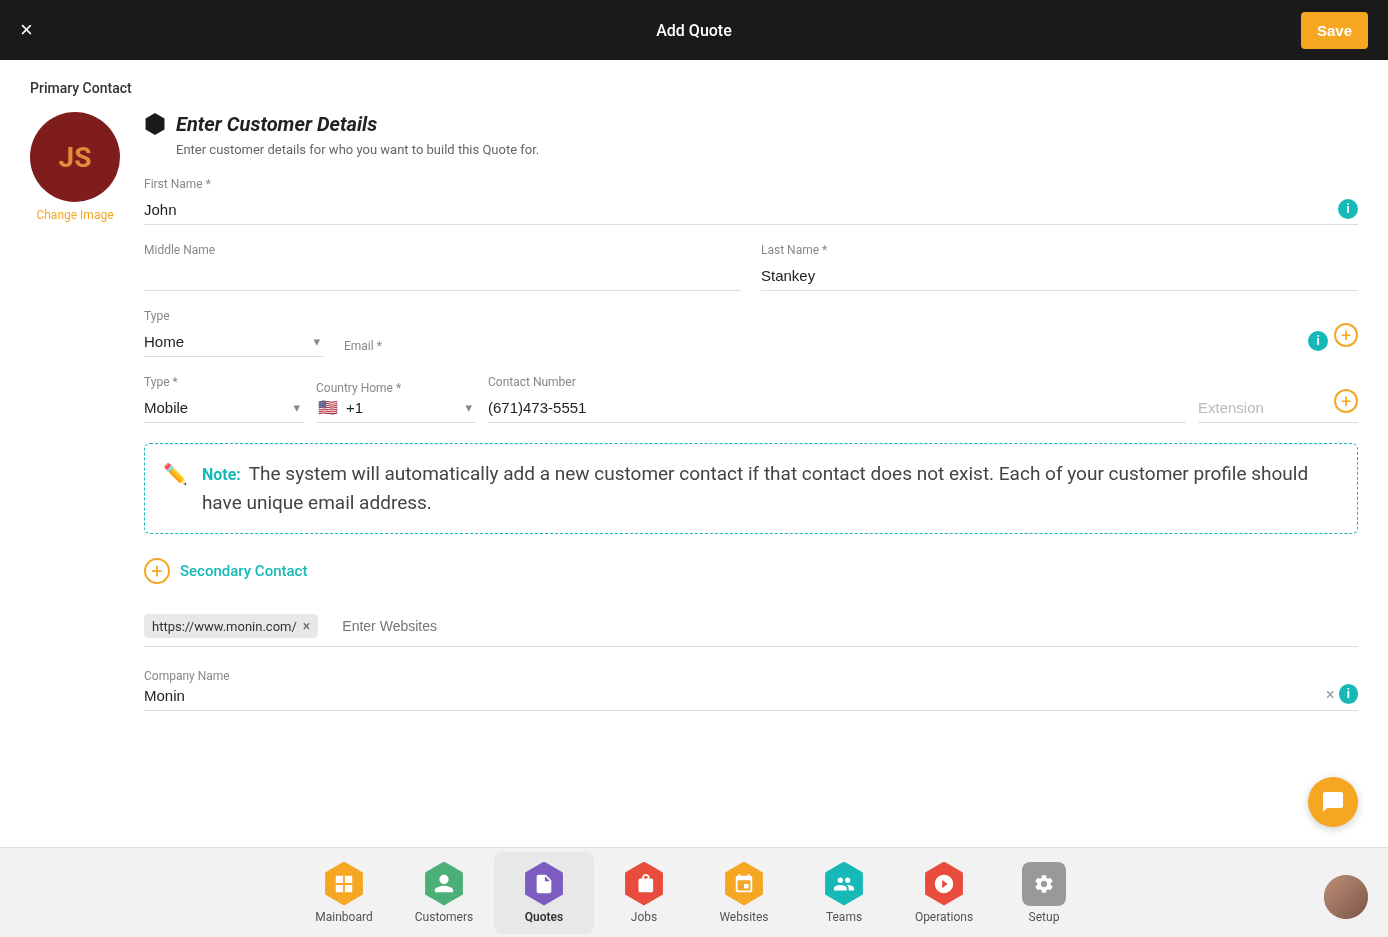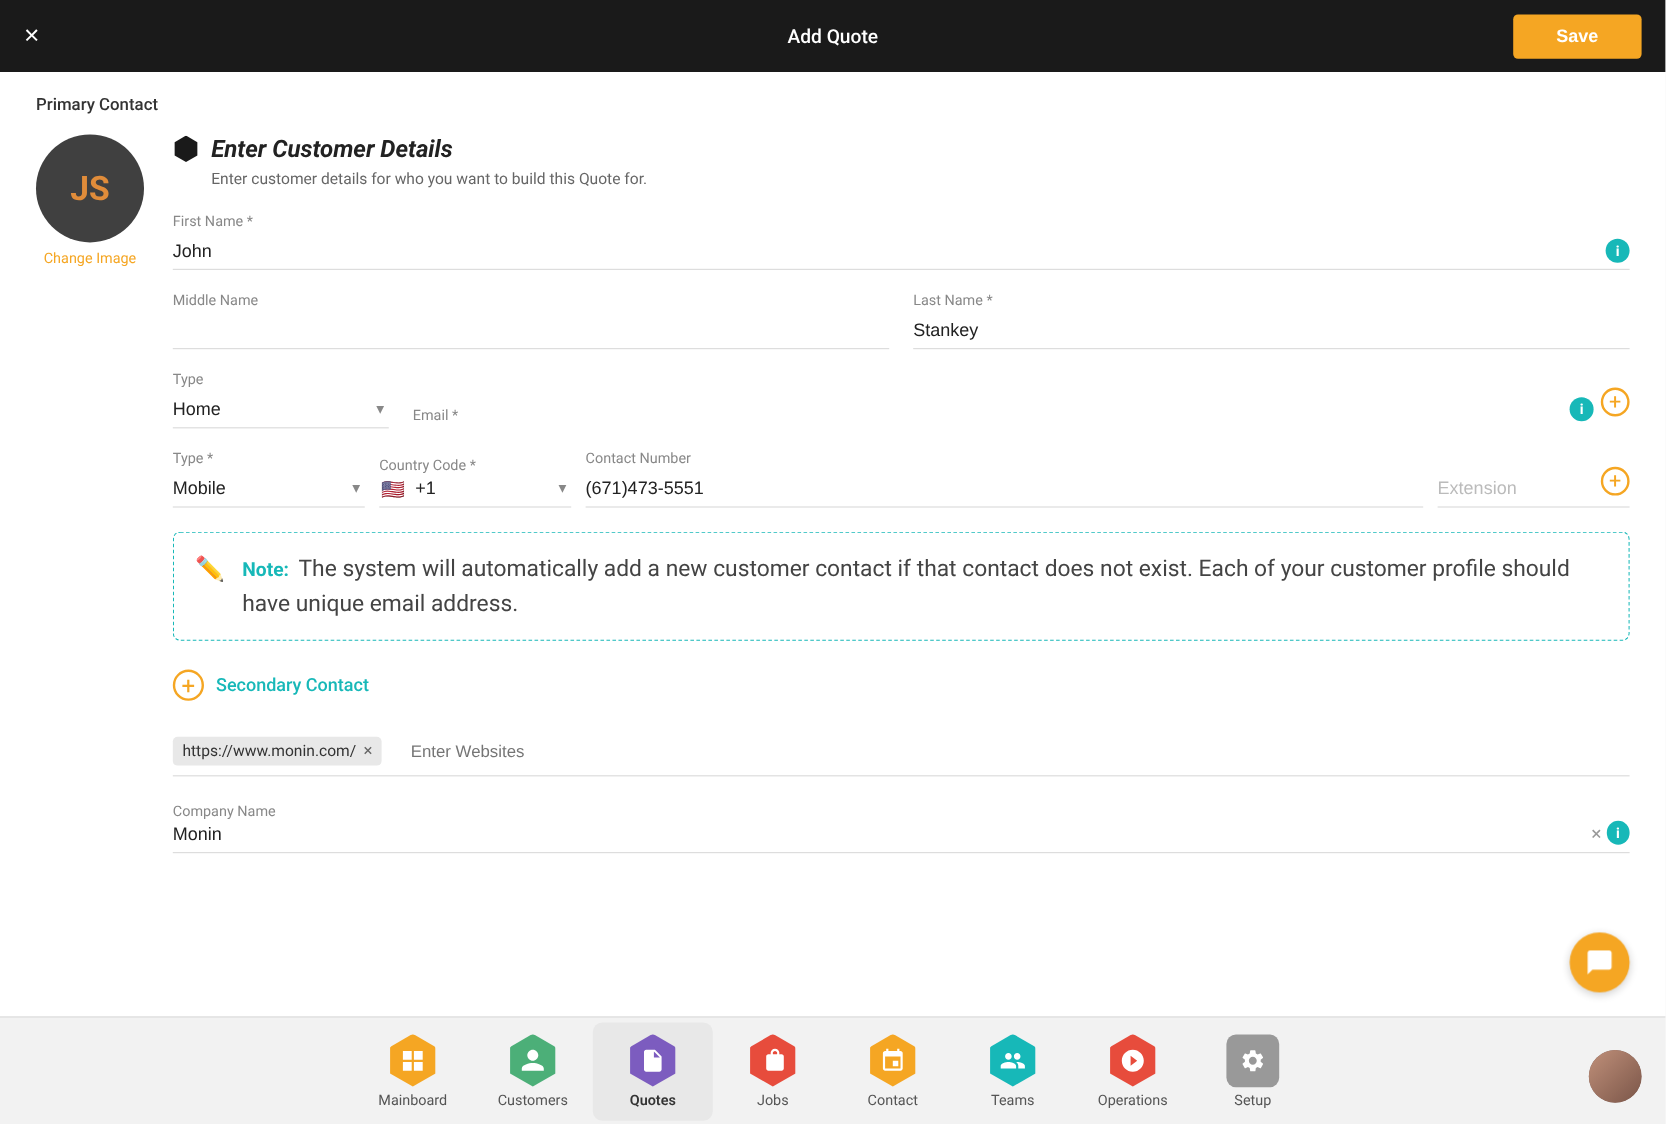--- a/index.html
+++ b/index.html
@@ -28,21 +28,21 @@
       background: none;
       border: none;
       font-size: 22px;
       cursor: pointer;
       line-height: 1;
     }
     .save-btn {
       background: #f5a623;
       color: #fff;
       border: none;
-      padding: 10px 36px;
+      padding: 10px 16px;
       font-size: 15px;
       font-weight: 600;
       border-radius: 4px;
       cursor: pointer;
     }
 
     
     .main-content {
       flex: 1;
       overflow-y: auto;
@@ -72,21 +72,21 @@
     .avatar-wrap {
       display: flex;
       flex-direction: column;
       align-items: center;
       margin-right: 24px;
     }
     .avatar-circle {
       width: 90px;
       height: 90px;
       border-radius: 50%;
-      background: #404040;
+      background: #7f1d1d;
       display: flex;
       align-items: center;
       justify-content: center;
       font-size: 28px;
       font-weight: 700;
       color: #e08c3a;
       margin-bottom: 6px;
     }
     .change-image-link {
       color: #f5a623;
@@ -474,21 +474,21 @@
         <div class="form-row" style="align-items:flex-end; gap:12px">
           <div class="form-group select-wrap" style="max-width:160px">
             <label class="form-label">Type *</label>
             <select class="form-select">
               <option>Mobile</option>
               <option>Home</option>
               <option>Work</option>
             </select>
           </div>
           <div class="form-group select-wrap" style="max-width:160px">
-            <label class="form-label">Country Code *</label>
+            <label class="form-label">Country Home *</label>
             <div class="flag-code-wrap" style="border-bottom: 1.5px solid #ddd; padding-bottom: 6px;">
               <span class="flag">🇺🇸</span>
               <select class="form-select" style="border:none; padding:0; width:auto">
                 <option>+1</option>
                 <option>+44</option>
                 <option>+61</option>
               </select>
             </div>
           </div>
           <div class="form-group">
@@ -574,21 +574,21 @@
       </div>
       <span class="nav-label">Jobs</span>
     </div>
 
     <div class="nav-item">
       <div class="nav-icon-wrap nav-icon-calendar">
         <svg width="22" height="22" viewBox="0 0 24 24" fill="white">
             <path d="M17 12h-5v5h5v-5zM16 1v2H8V1H6v2H5c-1.11 0-2 .9-2 2v14c0 1.1.89 2 2 2h14c1.1 0 2-.9 2-2V5c0-1.1-.9-2-2-2h-1V1h-2zm3 18H5V8h14v11z"></path>
           </svg>
       </div>
-      <span class="nav-label">Contact</span>
+      <span class="nav-label">Websites</span>
     </div>
 
     <div class="nav-item">
       <div class="nav-icon-wrap nav-icon-teams">
         <svg width="22" height="22" viewBox="0 0 24 24" fill="white">
             <path d="M16 11c1.66 0 2.99-1.34 2.99-3S17.66 5 16 5c-1.66 0-3 1.34-3 3s1.34 3 3 3zm-8 0c1.66 0 2.99-1.34 2.99-3S9.66 5 8 5C6.34 5 5 6.34 5 8s1.34 3 3 3zm0 2c-2.33 0-7 1.17-7 3.5V19h14v-2.5c0-2.33-4.67-3.5-7-3.5zm8 0c-.29 0-.62.02-.97.05 1.16.84 1.97 1.97 1.97 3.45V19h6v-2.5c0-2.33-4.67-3.5-7-3.5z"></path>
           </svg>
       </div>
       <span class="nav-label">Teams</span>
     </div>

